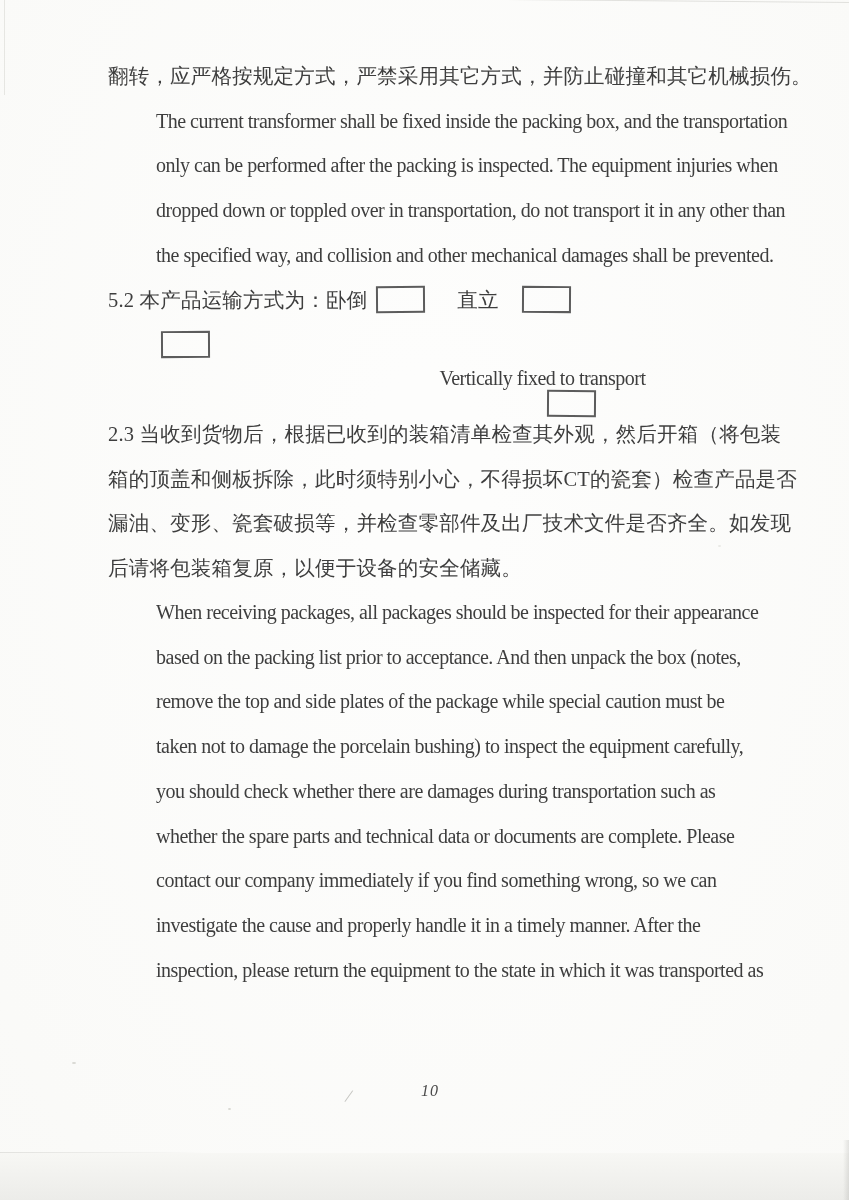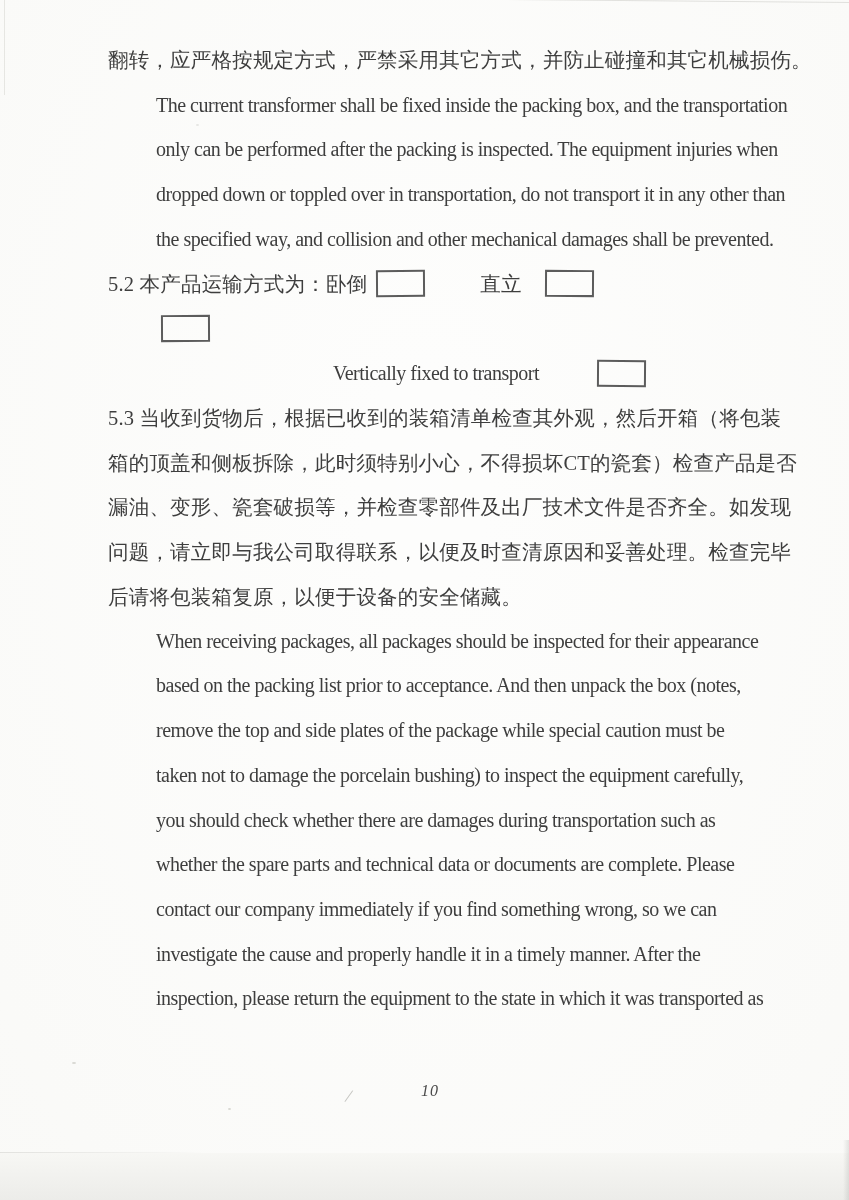--- a/index.html
+++ b/index.html
@@ -18,51 +18,52 @@
   .scan-page {
     position: absolute;
     inset: 0;
     background:
       radial-gradient(ellipse at 50% 40%, rgba(255,255,255,0.6), rgba(245,245,242,0.25)),
       #fbfbf9;
   }
   .text-block {
     position: absolute;
     left: 108px;
-    top: 38px;
+    top: 54px;
     width: 644px;
   }
   .line {
     height: 44.7px;
     display: flex;
     align-items: center;
     white-space: nowrap;
   }
   .cn {
     font-size: 20.5px;
     letter-spacing: 0.2px;
   }
   .en {
     font-size: 20px;
     letter-spacing: -0.5px;
     margin-left: 48px;
   }
   .indent-vert {
     padding-left: 177px;
+    flex-direction: column;
   }
   .cbox {
     display: inline-block;
     width: 45px;
     height: 23px;
     border: 2px solid #5c5c5c;
     background: transparent;
     flex: 0 0 auto;
   }
   .cbox.lying   { margin-left: 9px;  transform: rotate(-0.4deg); }
-  .cn-upright   { margin-left: 55px; }
+  .cn-upright   { margin-left: 32px; }
   .cbox.upright { margin-left: 23px; transform: rotate(0.3deg); }
   .cbox.horiz   { margin-left: 5px;  transform: rotate(-0.3deg); }
   .cbox.vert    { margin-left: 58px; transform: rotate(0.4deg); }
   .pageno-row {
     position: absolute;
     left: 108px;
     top: 1082px;
     width: 644px;
     height: 30px;
     text-align: center;
@@ -158,24 +159,23 @@
 
     <div class="line en">
       <span class="cbox horiz"></span>
     </div>
 
     <div class="line en indent-vert">
       <span>Vertically fixed to transport</span>
       <span class="cbox vert"></span>
     </div>
 
-    <div class="line cn">5.3 当收到货物后，根据已收到的装箱清单检查其外观，然后开箱（将包装</div>
+    <div class="line cn">2.3 当收到货物后，根据已收到的装箱清单检查其外观，然后开箱（将包装</div>
     <div class="line cn">箱的顶盖和侧板拆除，此时须特别小心，不得损坏CT的瓷套）检查产品是否</div>
     <div class="line cn">漏油、变形、瓷套破损等，并检查零部件及出厂技术文件是否齐全。如发现</div>
-    <div class="line cn">问题，请立即与我公司取得联系，以便及时查清原因和妥善处理。检查完毕</div>
     <div class="line cn">后请将包装箱复原，以便于设备的安全储藏。</div>
 
     <div class="line en">When receiving packages, all packages should be inspected for their appearance</div>
     <div class="line en">based on the packing list prior to acceptance. And then unpack the box (notes,</div>
     <div class="line en">remove the top and side plates of the package while special caution must be</div>
     <div class="line en">taken not to damage the porcelain bushing) to inspect the equipment carefully,</div>
     <div class="line en">you should check whether there are damages during transportation such as</div>
     <div class="line en">whether the spare parts and technical data or documents are complete. Please</div>
     <div class="line en">contact our company immediately if you find something wrong, so we can</div>
     <div class="line en">investigate the cause and properly handle it in a timely manner. After the</div>

